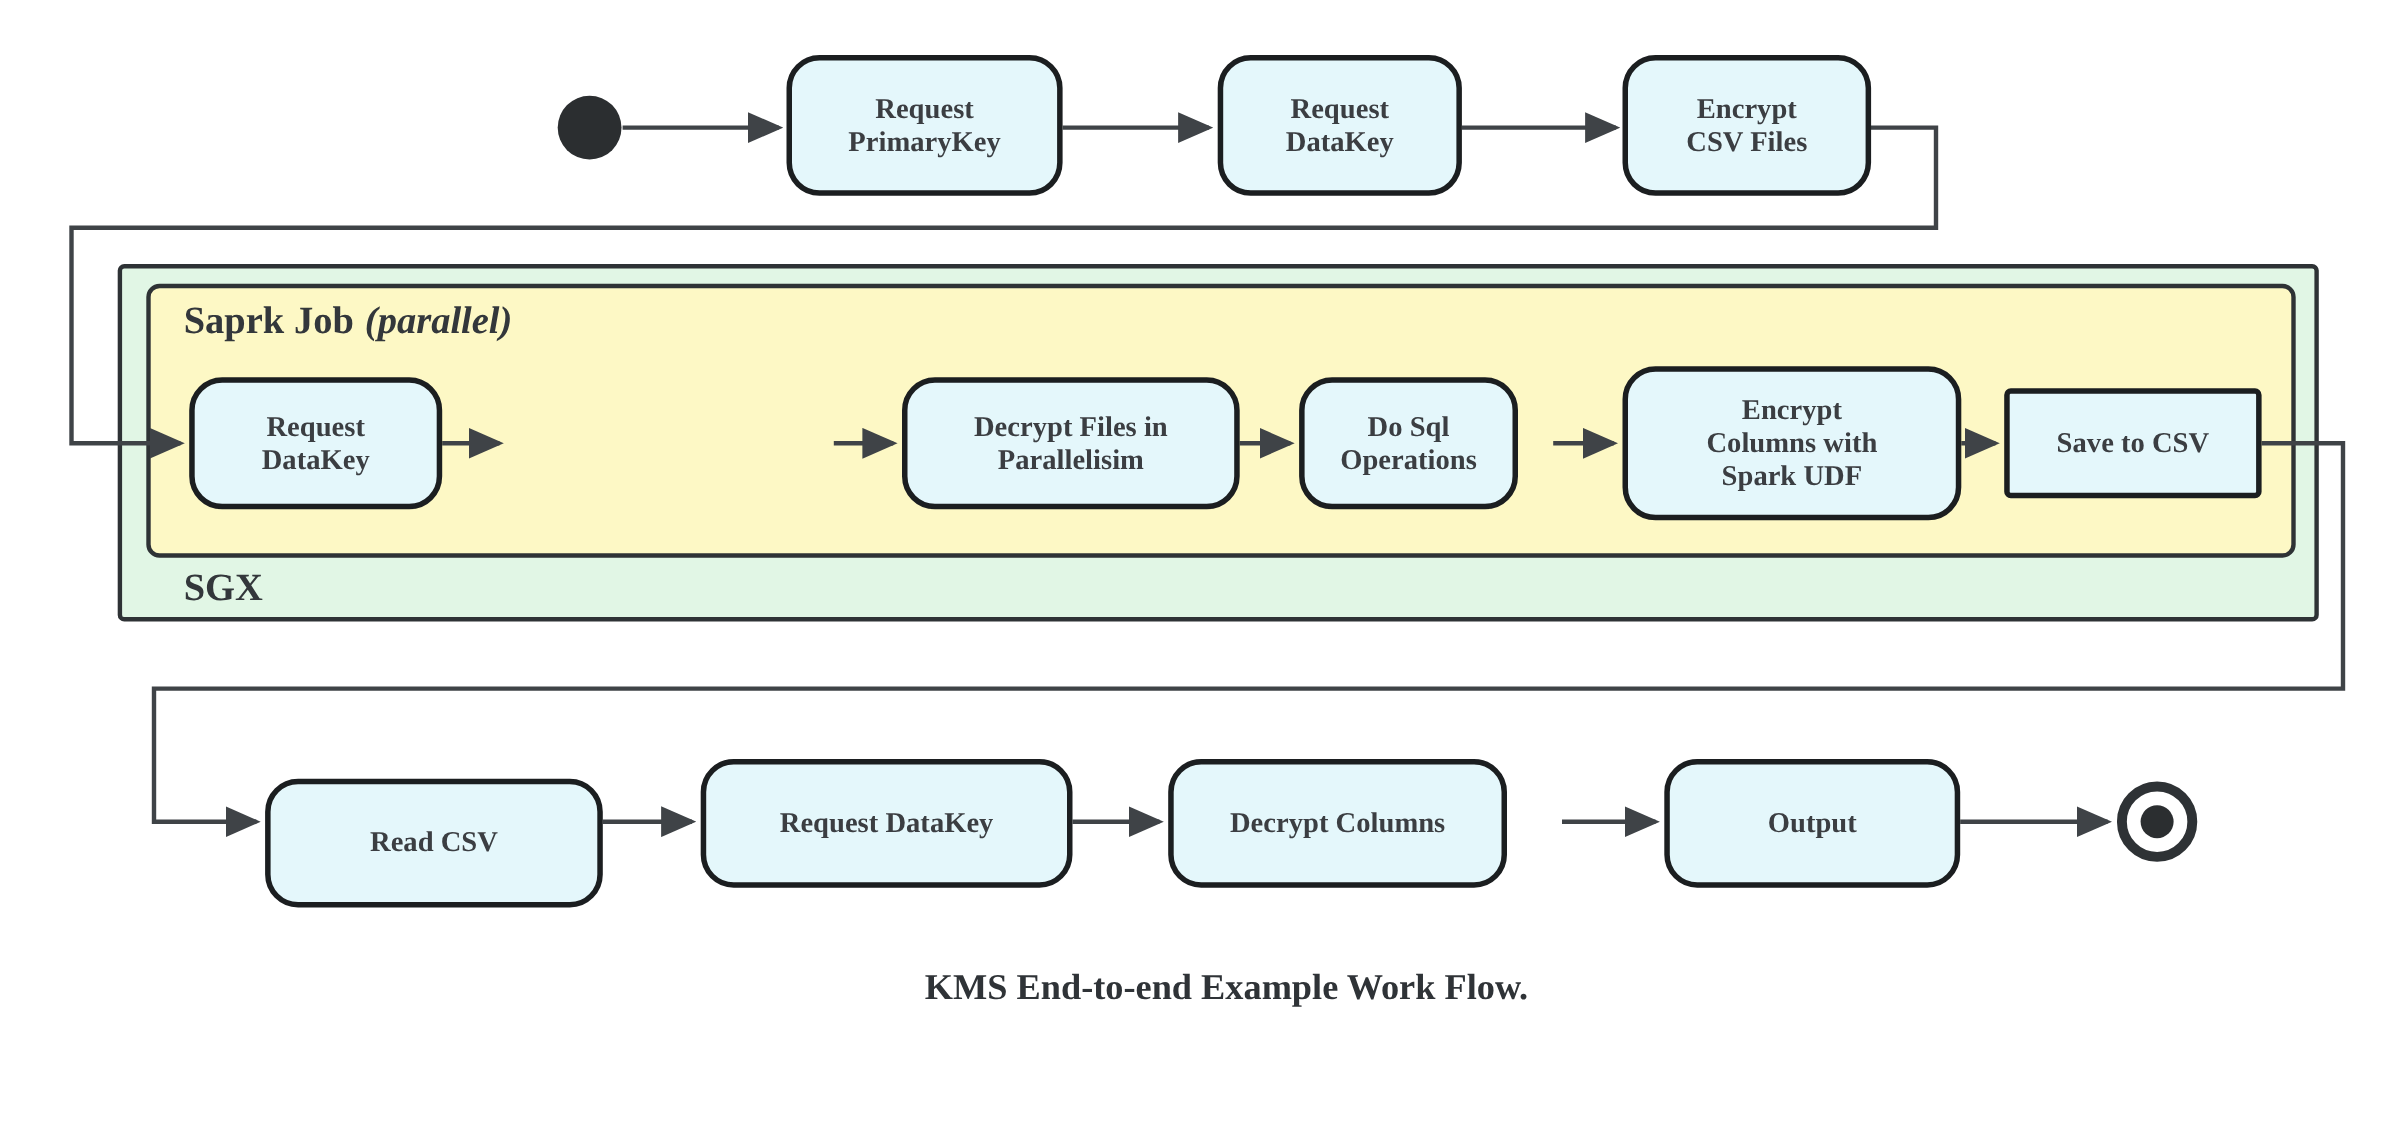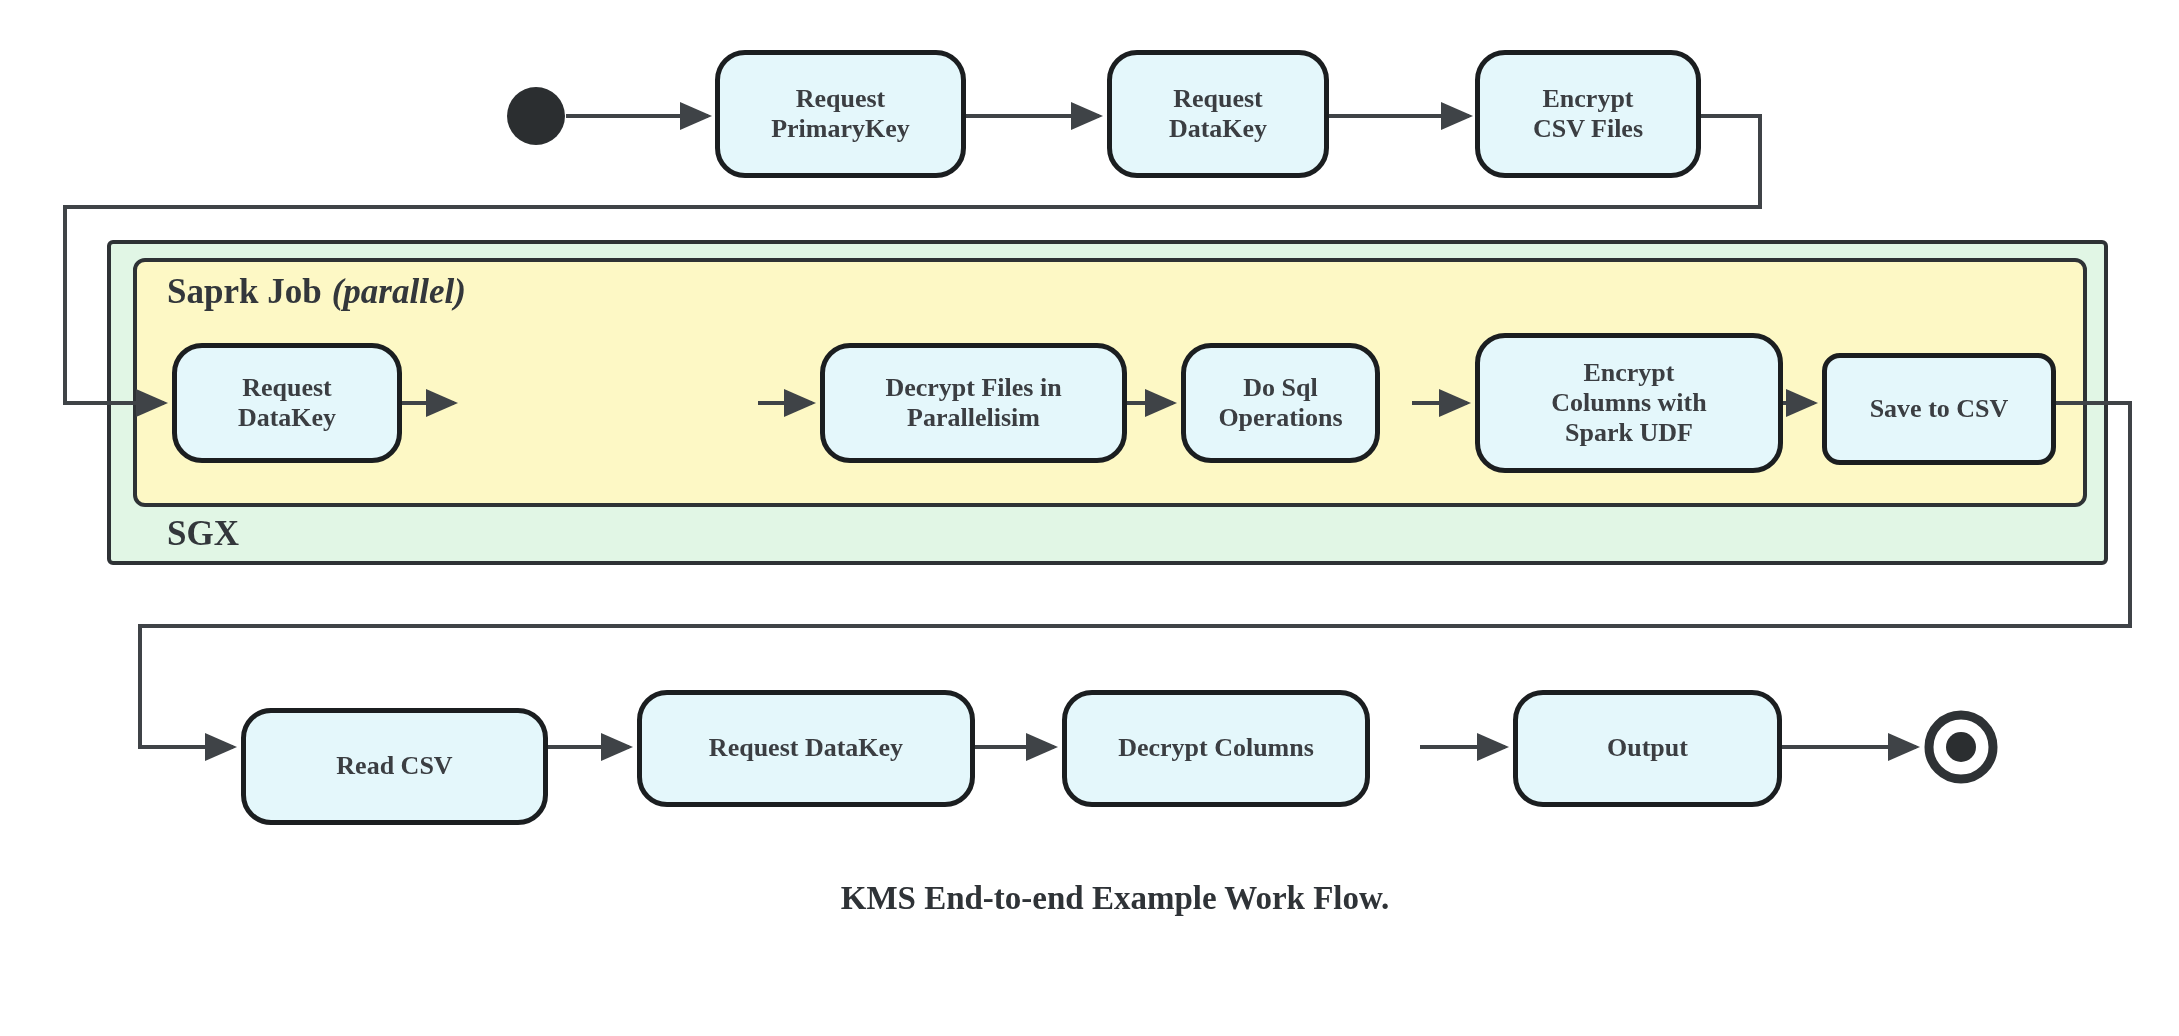--- a/index.html
+++ b/index.html
@@ -120,21 +120,21 @@
 
   <div class="node" style="left:172px; top:343px; width:230px; height:120px;">Request
 DataKey</div>
   <div class="node" style="left:820px; top:343px; width:307px; height:120px;">Decrypt Files in
 Parallelisim</div>
   <div class="node" style="left:1181px; top:343px; width:199px; height:120px;">Do Sql
 Operations</div>
   <div class="node" style="left:1475px; top:333px; width:308px; height:140px;">Encrypt
 Columns with
 Spark UDF</div>
-  <div class="node" style="left:1822px; top:353px; width:234px; height:112px; border-radius:18px;">Save to CSV</div>
+  <div class="node" style="left:1822px; top:353px; width:234px; height:100px; border-radius:6px;">Save to CSV</div>
 
   <div class="node" style="left:241px; top:690px; width:307px; height:117px;margin-top:18px;">Read CSV</div>
   <div class="node" style="left:637px; top:690px; width:338px; height:117px;">Request DataKey</div>
   <div class="node" style="left:1062px; top:690px; width:308px; height:117px;">Decrypt Columns</div>
   <div class="node" style="left:1513px; top:690px; width:269px; height:117px;">Output</div>
 
   <div class="caption">KMS End-to-end Example Work Flow.</div>
 
 </div>
 

